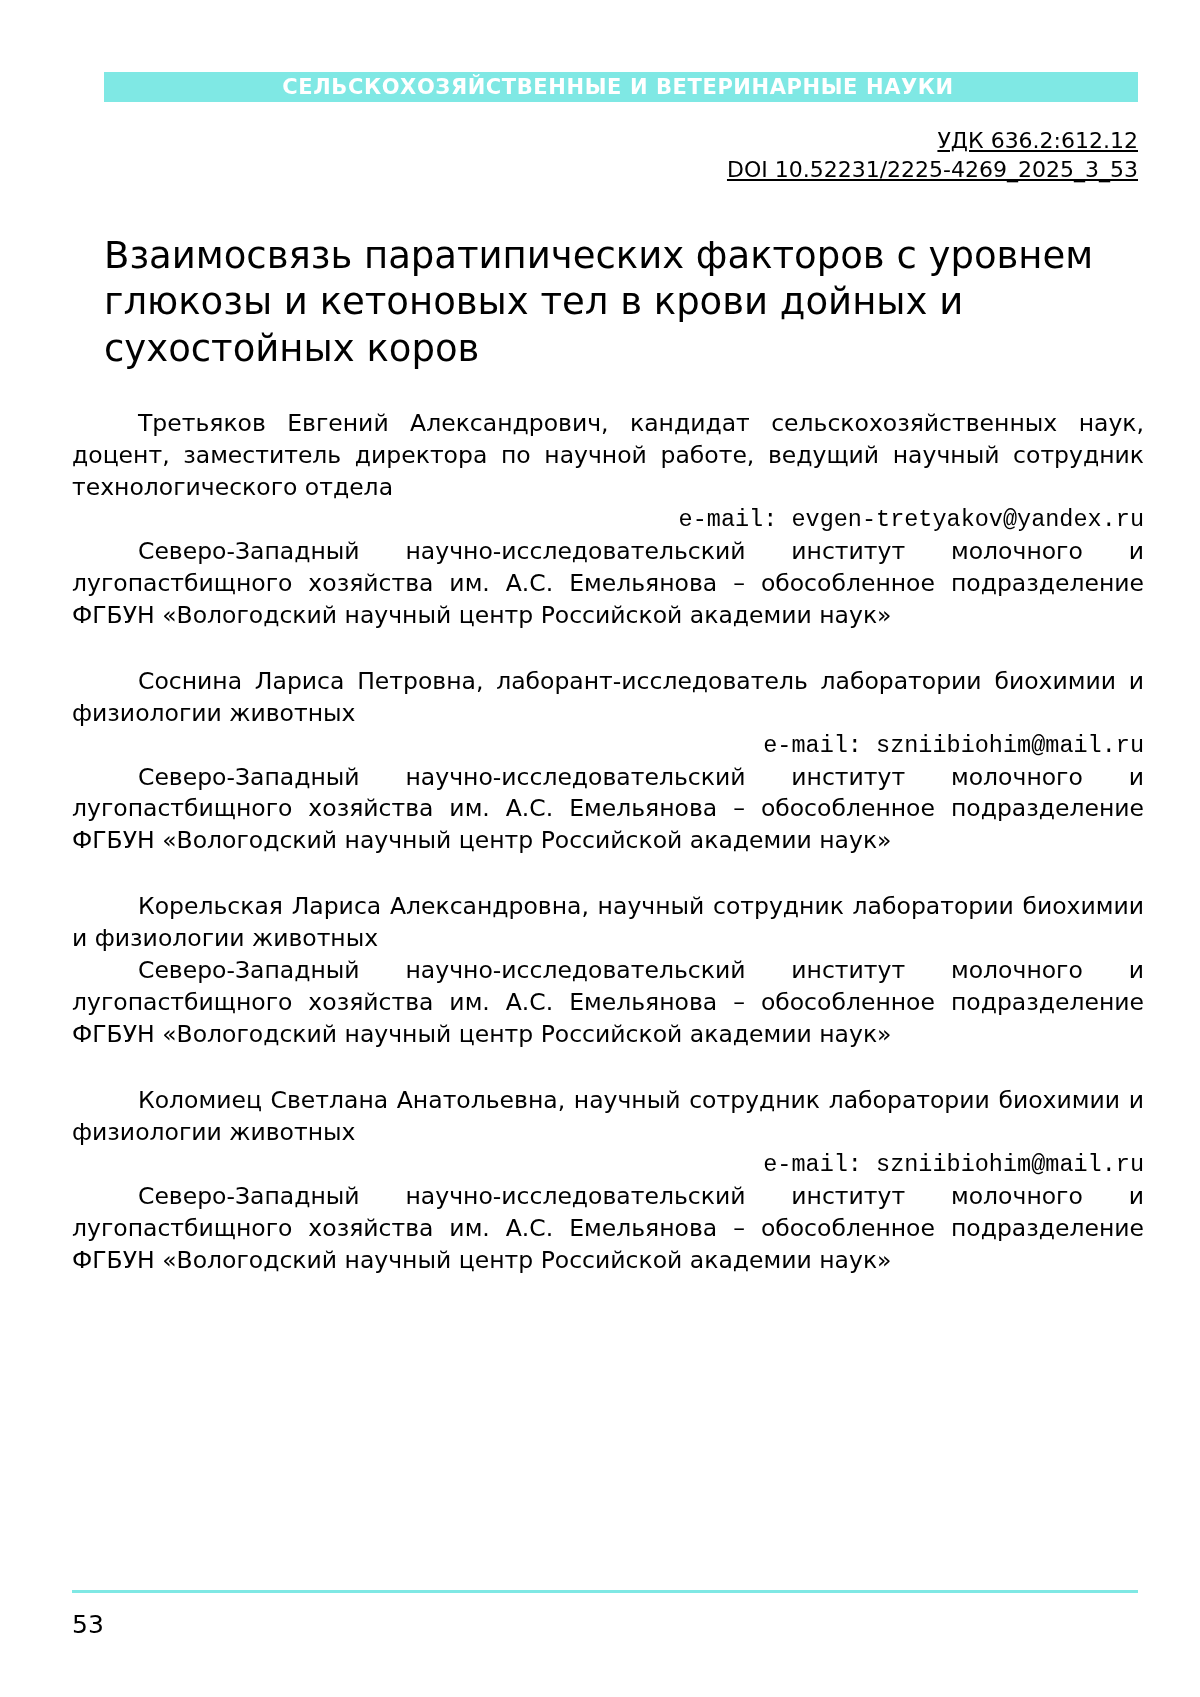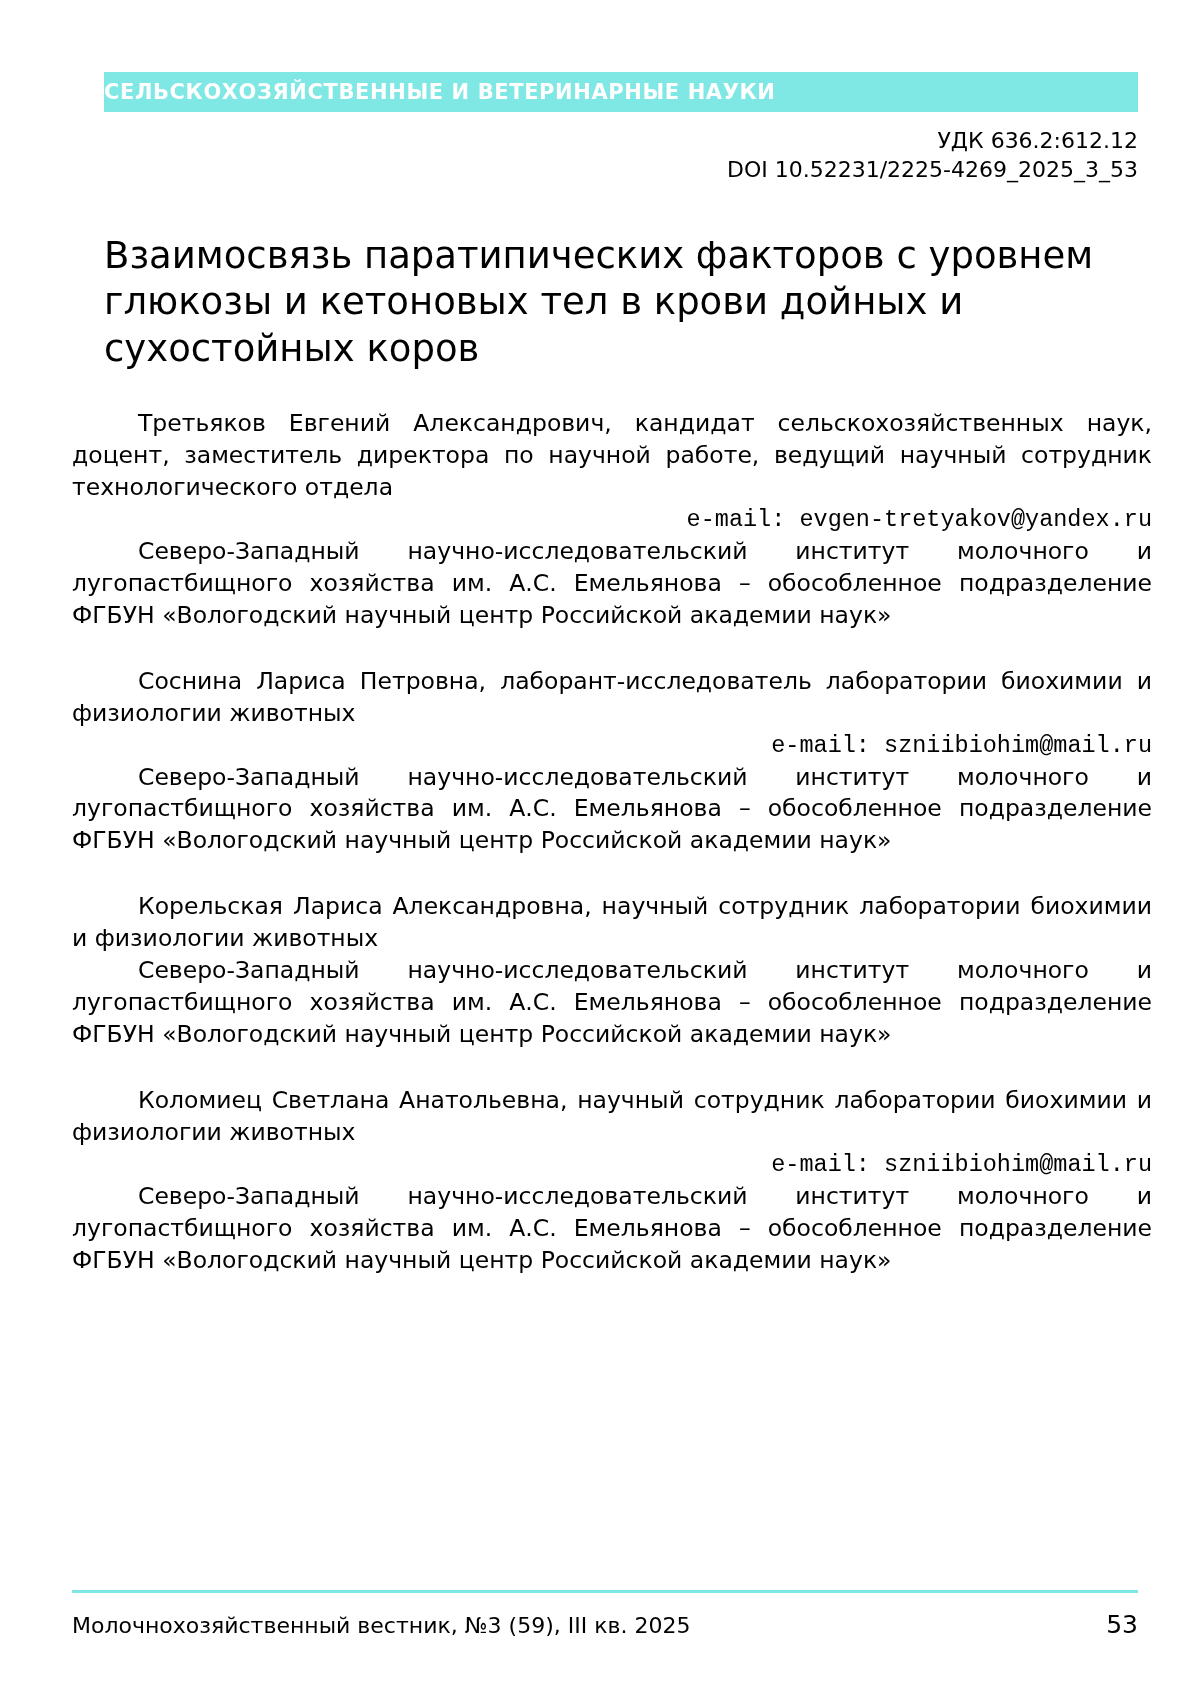--- a/index.html
+++ b/index.html
@@ -23,59 +23,60 @@
     position: relative;
     display: flex;
     flex-direction: column;
   }
   
   .head-band {
     position: absolute;
     top: 72px;
     left: 104px;
     right: 62px;
-    height: 40px;
+    height: 30px;
     background: #7fe8e4;
     display: flex;
     align-items: center;
-    justify-content: flex-start;
+    justify-content: center;
   }
   .head-band-text {
     font-size: 21px;
     font-weight: bold;
     letter-spacing: 0.6px;
     color: #ffffff;
     padding-right: 6px;
     white-space: nowrap;
   }
   
   .codes {
     position: absolute;
     top: 126px;
     right: 62px;
     text-align: right;
     font-size: 22px;
     line-height: 1.32;
+    text-decoration: underline;
   }
   
   .title {
     position: absolute;
     top: 208px;
     left: 104px;
     right: 62px;
     font-size: 37px;
     line-height: 1.26;
     font-weight: normal;
   }
   
   .content {
     position: absolute;
     top: 408px;
     left: 72px;
-    right: 48px;
+    right: 56px;
   }
   .author-block {
     margin-bottom: 34px;
   }
   .author-block:last-child {
     margin-bottom: 0;
   }
   p {
     margin: 0;
     font-size: 23.5px;
@@ -153,17 +154,16 @@
       <p class="indent">Коломиец Светлана Анатольевна, научный сотрудник лаборатории биохимии и физиологии животных</p>
       <p class="indent no-justify">e-mail: szniibiohim@mail.ru</p>
       <p class="indent">Северо-Западный научно-исследовательский институт молочного и лугопастбищного хозяйства им. А.С. Емельянова – обособленное подразделение ФГБУН «Вологодский научный центр Российской академии наук»</p>
     </div>
 
   </div>
 
   <div class="footer-rule"></div>
 
   <div class="footer">
-    <span>Молочнохозяйственный вестник, №3 (59), III кв. 2025</span>
     <span class="footer-page">53</span>
   </div>
 
 </div>
 
 </body></html>

